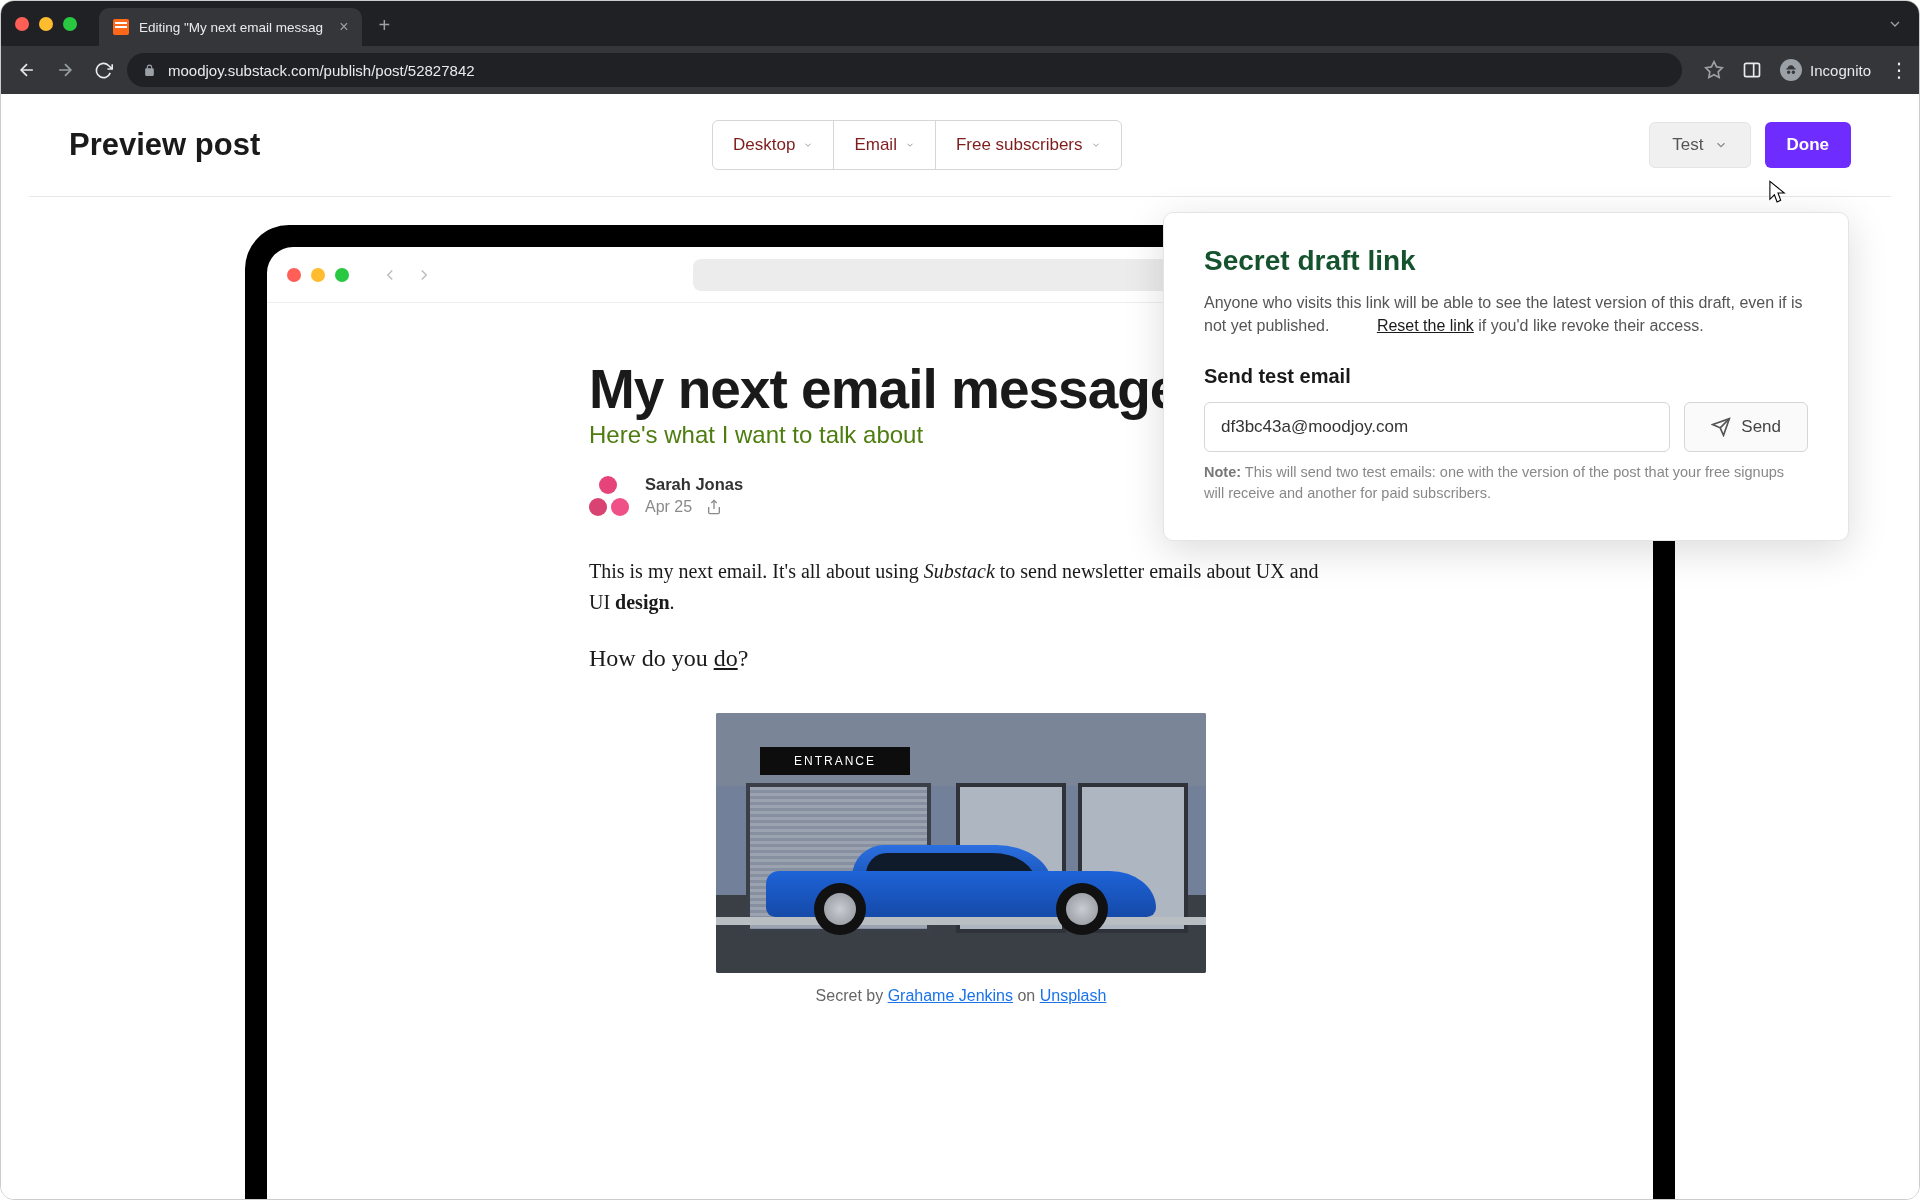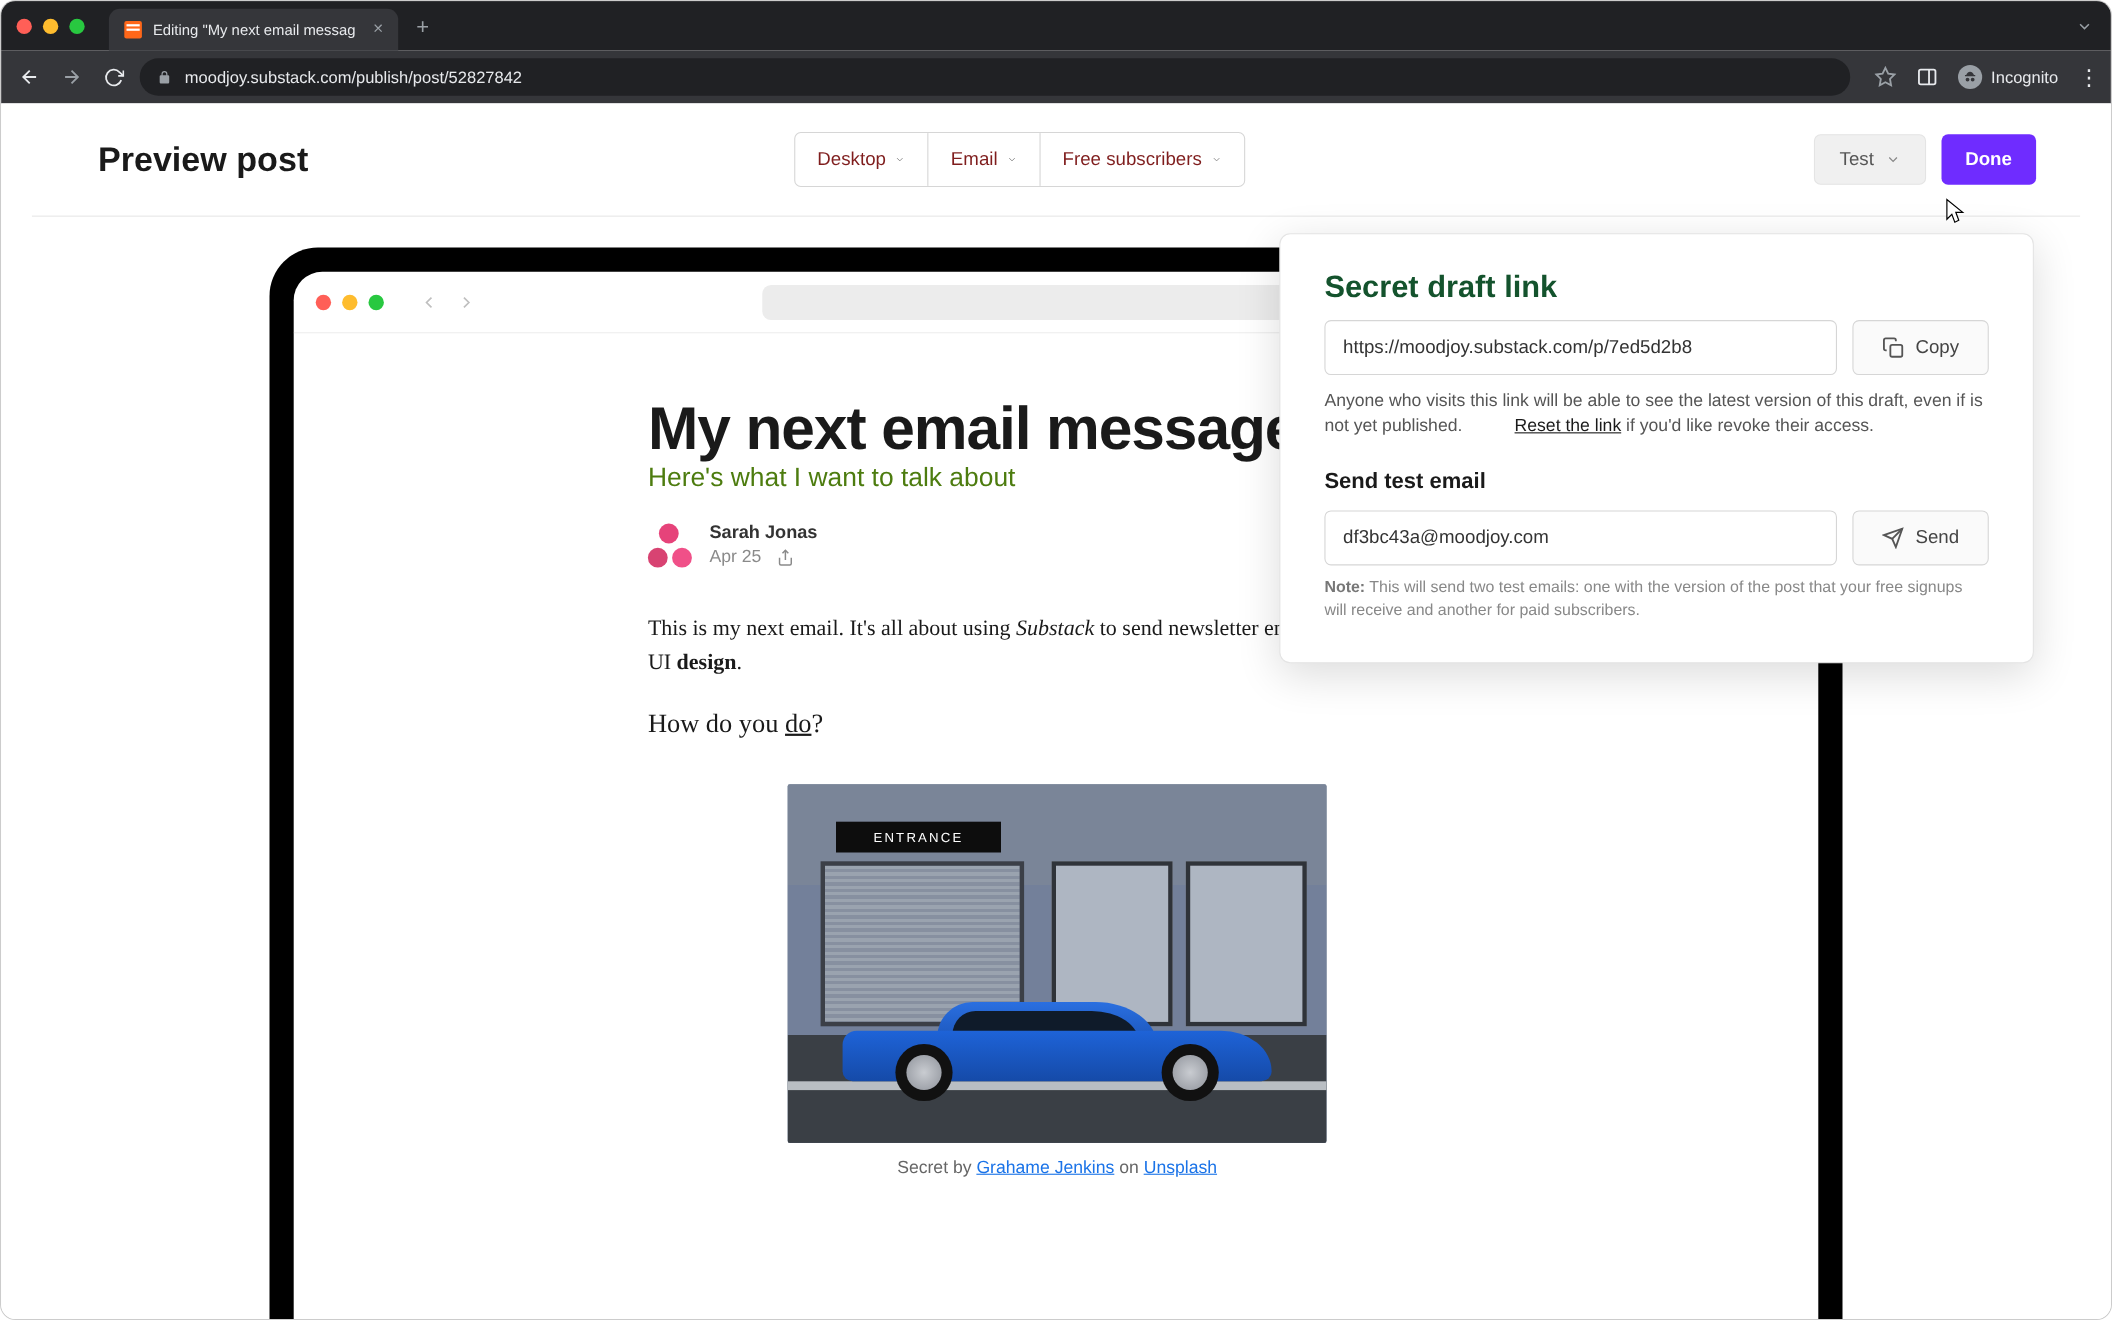--- a/index.html
+++ b/index.html
@@ -32,21 +32,21 @@
 .addr-right { display:flex; align-items:center; gap: 18px; color:#e8eaed; margin-left: 12px; }
 .incog { display:flex; align-items:center; gap:8px; font-size: 15px; }
 .incog .icon { width:22px;height:22px;border-radius:50%;background:#9aa0a6; display:flex;align-items:center;justify-content:center;}
 .incog .icon svg{width:14px;height:14px;}
 .kebab { font-size: 20px; letter-spacing: -2px; }
 
 
 .page { position: relative; height: calc(1200px - 45px - 48px); background:#fff; }
 
 
-.topbar { display:flex; align-items:center; padding: 26px 68px 26px 88px; }
+.topbar { display:flex; align-items:center; padding: 26px 68px 26px 68px; }
 .page-title { font-size: 31px; font-weight: 700; color:#1a1a1a; }
 .segmented { margin-left: auto; margin-right: auto; display:flex; border:1px solid #d6d6d6; border-radius: 6px; overflow:hidden; transform: translateX(-38px);}
 .seg { padding: 14px 20px; font-size: 17px; color:#7f1d1d; display:flex; align-items:center; gap:8px; border-right:1px solid #d6d6d6; cursor:pointer;}
 .seg:last-child { border-right:none; }
 .chev { width: 10px; }
 .topbar-right { display:flex; gap:14px; align-items:flex-end; }
 .btn { height: 46px; padding: 0 22px; border-radius: 6px; font-size: 17px; font-weight: 500; display:flex; align-items:center; gap:10px; cursor:pointer; }
 .btn-test { background:#f0f0f0; color:#555; border:1px solid #e4e4e4; }
 .btn-done { background:#7b2ff7; background: #6b21ff; background:#6e2bff; color:#fff; border:none; }
 .btn-done { background:#6f2dff; }
@@ -80,21 +80,21 @@
 .by-name { font-size:16.5px; font-weight:600; color:#333; font-family:-apple-system, sans-serif;}
 .by-row { display:flex; align-items:center; gap:14px; color:#8a8a8a; font-size:16px; font-family:-apple-system,sans-serif;}
 .share-ic{width:16px;height:16px;}
 
 .body-p { font-size: 20px; line-height:1.55; color:#1a1a1a; margin-top: 40px; }
 .body-p em{font-style:italic;}
 .body-p b{font-weight:700;}
 .body-p2{ font-size: 24px; line-height:1.55; color:#1a1a1a; margin-top: 22px;}
 .body-p2 u{text-decoration: underline;}
 
-.art-img { display:block; margin: 36px auto 0 auto; width: 490px; height: 326px; background:#6b7a8f; border-radius: 2px; position:relative; overflow:hidden;}
+.art-img { display:block; margin: 36px auto 0 auto; width: 490px; height: 260px; background:#6b7a8f; border-radius: 2px; position:relative; overflow:hidden;}
 
 .art-img .wall{position:absolute;inset:0;background:linear-gradient(#7a8598 0 28%, #73809a 28% 70%, #3a3f45 70% 100%);}
 .art-img .sign{position:absolute;top:34px;left:44px;width:150px;height:28px;background:#0d0d0d;color:#fff;font:12px/28px -apple-system,sans-serif;text-align:center;letter-spacing:2px;}
 .art-img .door{position:absolute;top:70px;left:30px;width:185px;height:150px;background:repeating-linear-gradient(#9aa3af 0 3px,#8790a0 3px 6px);border:4px solid #3b3f47;}
 .art-img .win1{position:absolute;top:70px;left:240px;width:110px;height:150px;background:#aeb6c2;border:4px solid #2f3339;}
 .art-img .win2{position:absolute;top:70px;left:362px;width:110px;height:150px;background:#aeb6c2;border:4px solid #2f3339;}
 .art-img .curb{position:absolute;bottom:48px;left:0;right:0;height:8px;background:#b9bec3;}
 .art-img .car{position:absolute;bottom:38px;left:50px;width:390px;height:90px;}
 .art-img .car .body{position:absolute;bottom:18px;left:0;width:100%;height:46px;background:linear-gradient(#1e63d8,#154aa8);border-radius:14px 50px 10px 10px / 14px 40px 10px 10px;}
 .art-img .car .cab{position:absolute;bottom:50px;left:86px;width:200px;height:40px;background:linear-gradient(#2a6fe0,#1a53b6);border-radius:40px 70px 0 0 / 40px 50px 0 0;}
@@ -306,30 +306,20 @@
             <div class="caption">
               <span>Secret by </span><a>Grahame Jenkins</a><span> on </span><a>Unsplash</a>
             </div>
           </div>
         </div>
       </div>
     </div>
 
     <div class="popover">
       <div class="pop-h">Secret draft link</div>
-      <div class="pop-row">
-        <input class="pop-input" readonly="" value="https://moodjoy.substack.com/p/7ed5d2b8" style="">
-        <button class="pop-btn">
-          <svg width="20" height="20" viewBox="0 0 24 24" fill="none" stroke="#555" stroke-width="2">
-              <rect x="9" y="9" width="13" height="13" rx="2"></rect>
-              <path d="M5 15H4a2 2 0 0 1-2-2V4a2 2 0 0 1 2-2h9a2 2 0 0 1 2 2v1"></path>
-            </svg>
-          <span>Copy</span>
-        </button>
-      </div>
       <div class="pop-help">
         <span>Anyone who visits this link will be able to see the latest version of this draft, even if is not yet published. </span><a>Reset the link</a><span> if you'd like revoke their access.</span>
       </div>
 
       <div class="pop-h2">Send test email</div>
       <div class="pop-row">
         <input class="pop-input" value="df3bc43a@moodjoy.com" style="">
         <button class="pop-btn">
           <svg width="20" height="20" viewBox="0 0 24 24" fill="none" stroke="#555" stroke-width="2">
               <line x1="22" y1="2" x2="11" y2="13"></line>

